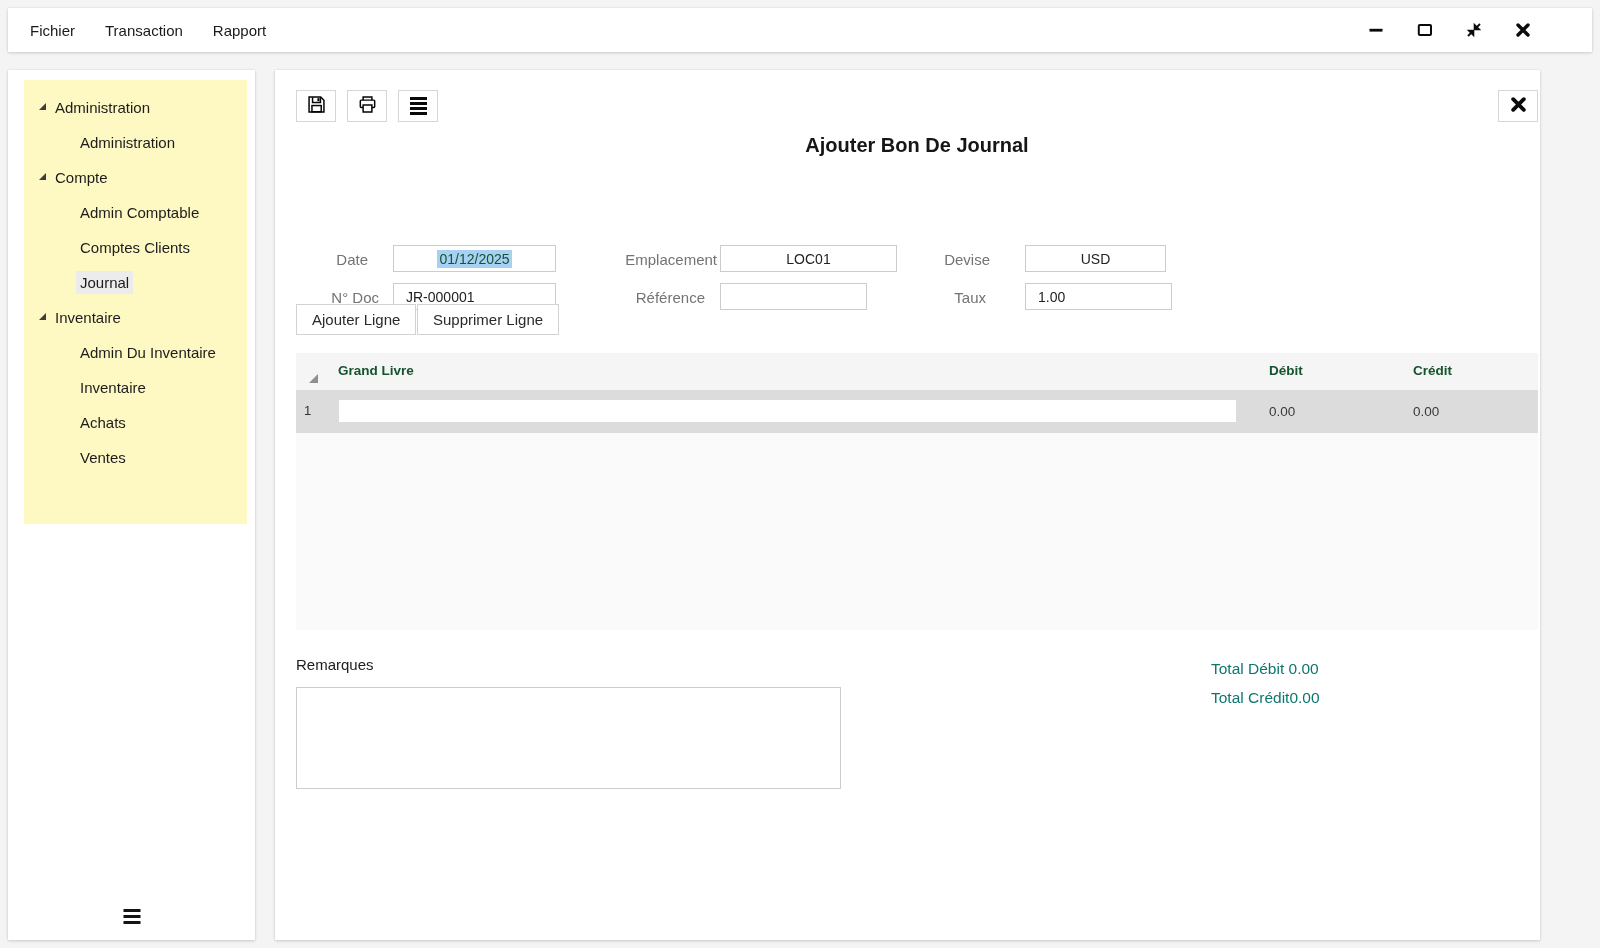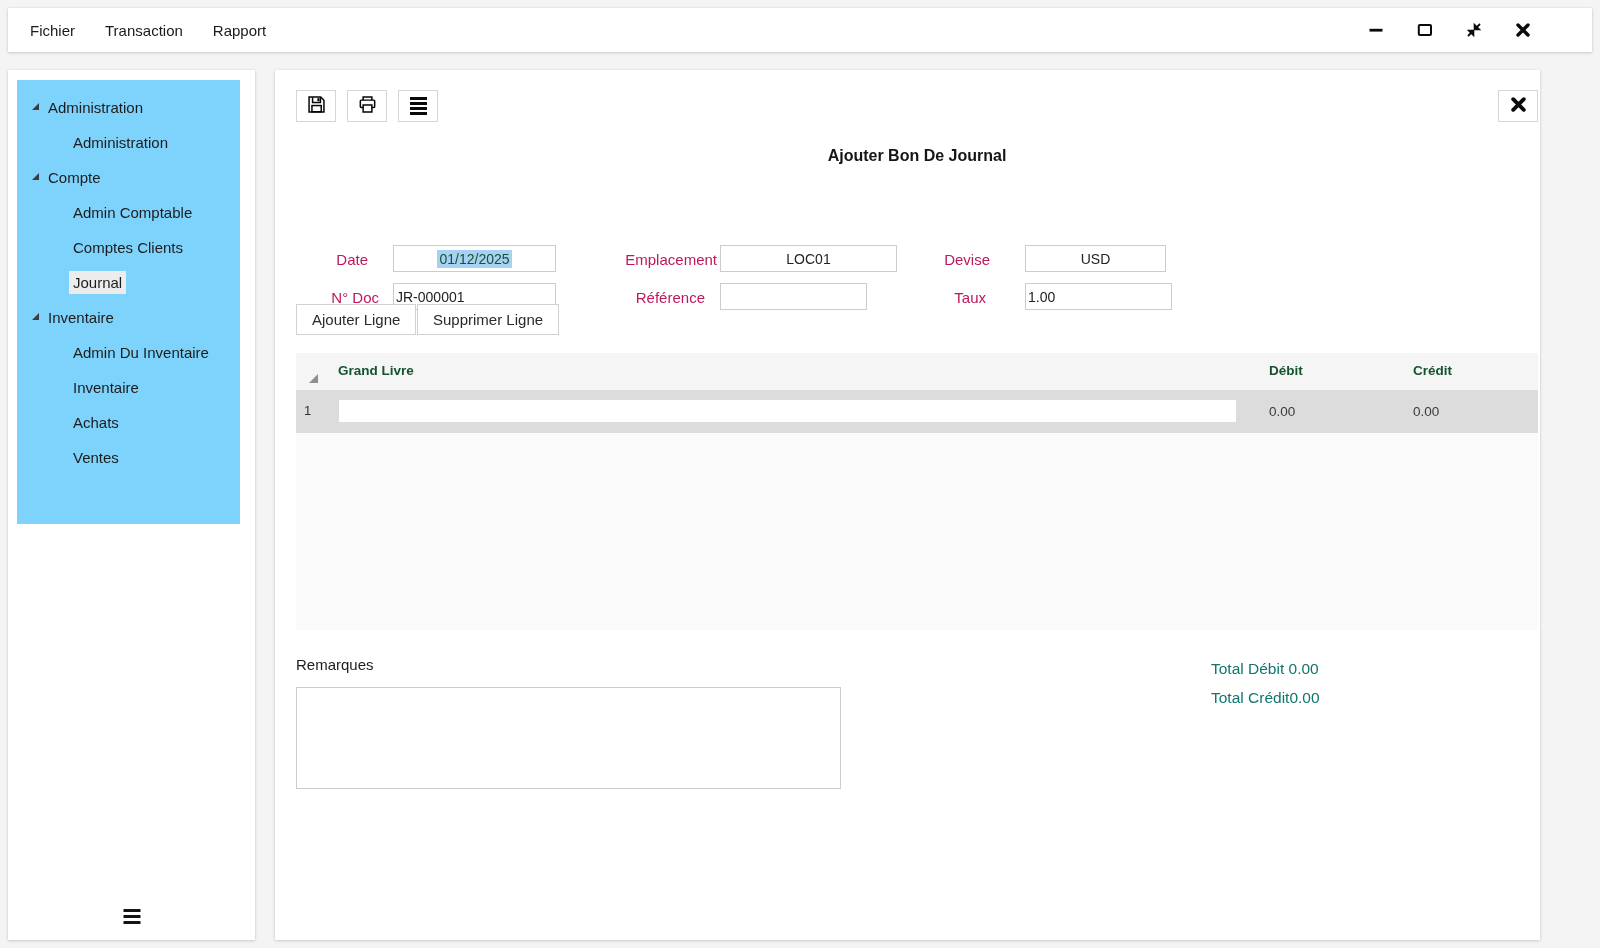--- a/index.html
+++ b/index.html
@@ -11,46 +11,46 @@
 
   
   .menubar { position:absolute; left:8px; top:8px; width:1584px; height:44px; display:flex; align-items:center; }
   .menu-items { display:flex; gap:30px; padding-left:22px; font-size:15px; color:#1a1a1a; }
   .menu-item { cursor:default; }
   .win-controls { margin-left:auto; display:flex; align-items:center; gap:31px; padding-right:60px; }
   .win-btn { width:18px; height:18px; display:flex; align-items:center; justify-content:center; }
 
   
   .sidebar { position:absolute; left:8px; top:70px; width:247px; height:870px; }
-  .tree { position:absolute; left:9px; top:10px; width:223px; height:444px; background:#7dd3fc; padding-top:10px; }
+  .tree { position:absolute; left:16px; top:10px; width:223px; height:444px; background:#fef9c3; padding-top:10px; }
   .tree-root { display:flex; align-items:center; height:35px; padding-left:15px; font-size:15px; color:#1c1c1c; }
   .expander { width:0; height:0; border-bottom:7px solid #3d3d3d; border-left:7px solid transparent; margin-right:9px; margin-top:-3px; }
   .tree-child { display:flex; align-items:center; height:35px; padding-left:52px; font-size:15px; color:#1c1c1c; }
   .tree-child .lbl { padding:3px 4px; }
   .tree-child.selected .lbl { background:#ececec; }
   .hamburger { position:absolute; left:50%; bottom:16px; transform:translateX(-50%); display:flex; flex-direction:column; gap:3px; cursor:pointer; }
   .hamburger .bar { width:17px; height:3px; background:#141414; }
 
   
   .main { position:absolute; left:275px; top:70px; width:1265px; height:870px; }
   .tool-btn { position:absolute; top:20px; width:40px; height:32px; background:#fff; border:1px solid #d6d6d6; display:flex; align-items:center; justify-content:center; cursor:pointer; }
   .tool-btn.save  { left:21px; }
   .tool-btn.print { left:72px; }
   .tool-btn.list  { left:123px; }
   .tool-btn.close { right:2px; }
   .list-glyph { display:flex; flex-direction:column; gap:2.4px; }
   .list-glyph i { display:block; width:17px; height:2.6px; background:#0a0a0a; }
 
-  .panel-title { position:absolute; top:64px; left:21px; right:2px; text-align:center; font-size:16px; font-weight:bold; color:#161616;margin-top:13px; }
-
-  .flabel { position:absolute; font-size:15px; color:#be185d; text-align:right; }
+  .panel-title { position:absolute; top:64px; left:21px; right:2px; text-align:center; font-size:20px; font-weight:bold; color:#161616; }
+
+  .flabel { position:absolute; font-size:15px; color:#737373; text-align:right; }
   .finput { position:absolute; height:27px; border:1px solid #ccc; background:#fff; font-family:inherit; font-size:14px; color:#222; }
   input.finput { outline:none; }
   .finput.center { text-align:center; }
-  .finput.left { padding-left:2px; }
+  .finput.left { padding-left:12px; }
   .date-box { display:flex; align-items:center; justify-content:center; }
   .date-box .sel { background:#a7d1f2; padding:1px 2px; font-size:14px; color:#14532d; }
 
   .line-btn { position:absolute; top:234px; height:31px; background:#fff; border:1px solid #d2d2d2; font-family:inherit; font-size:15px; color:#2a2a2a; padding:0 15px; cursor:pointer; }
   .line-btn.add { left:21px; }
   .line-btn.remove { left:142px; }
 
   
   .grid { position:absolute; left:21px; top:283px; width:1242px; height:277px; background:#fafafa; }
   .grid-header { position:absolute; left:0; right:0; top:0; height:37px; background:#f5f5f5; }

